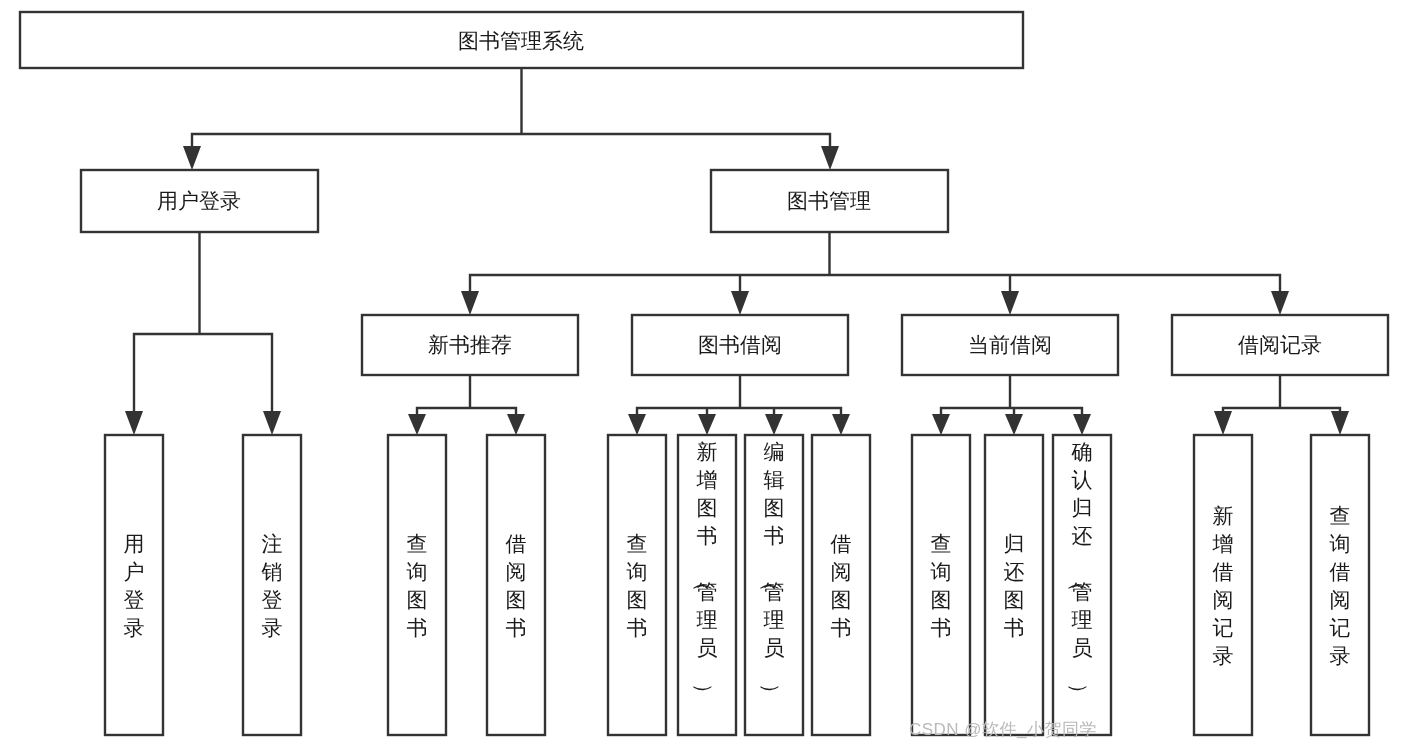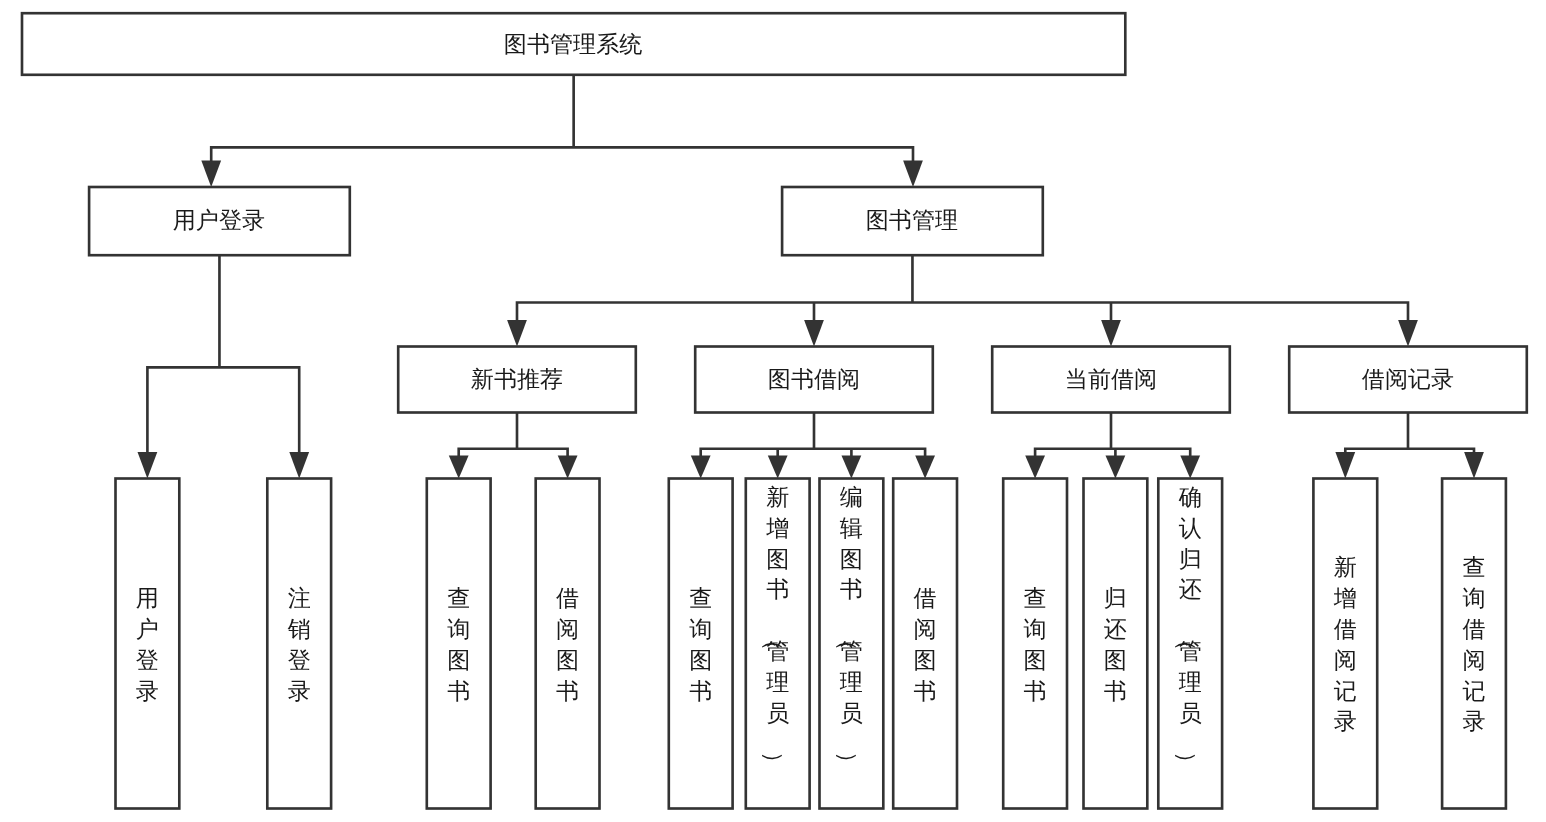--- a/index.html
+++ b/index.html
@@ -205,13 +205,14 @@
           <rect class="node-box" x="1194" y="435" width="58" height="300"></rect>
           <text class="node-label-v" x="1223" y="523" font-size="21"><tspan x="1223" dy="0">新</tspan><tspan x="1223" dy="28">增</tspan><tspan x="1223" dy="28">借</tspan><tspan x="1223" dy="28">阅</tspan><tspan x="1223" dy="28">记</tspan><tspan x="1223" dy="28">录</tspan></text>
         </g>
         <g>
           <rect class="node-box" x="1311" y="435" width="58" height="300"></rect>
           <text class="node-label-v" x="1340" y="523" font-size="21"><tspan x="1340" dy="0">查</tspan><tspan x="1340" dy="28">询</tspan><tspan x="1340" dy="28">借</tspan><tspan x="1340" dy="28">阅</tspan><tspan x="1340" dy="28">记</tspan><tspan x="1340" dy="28">录</tspan></text>
         </g>
       </g>
   </svg>
 
+  <div class="watermark">CSDN @软件_小贺同学</div>
 </div>
 
 </body></html>

